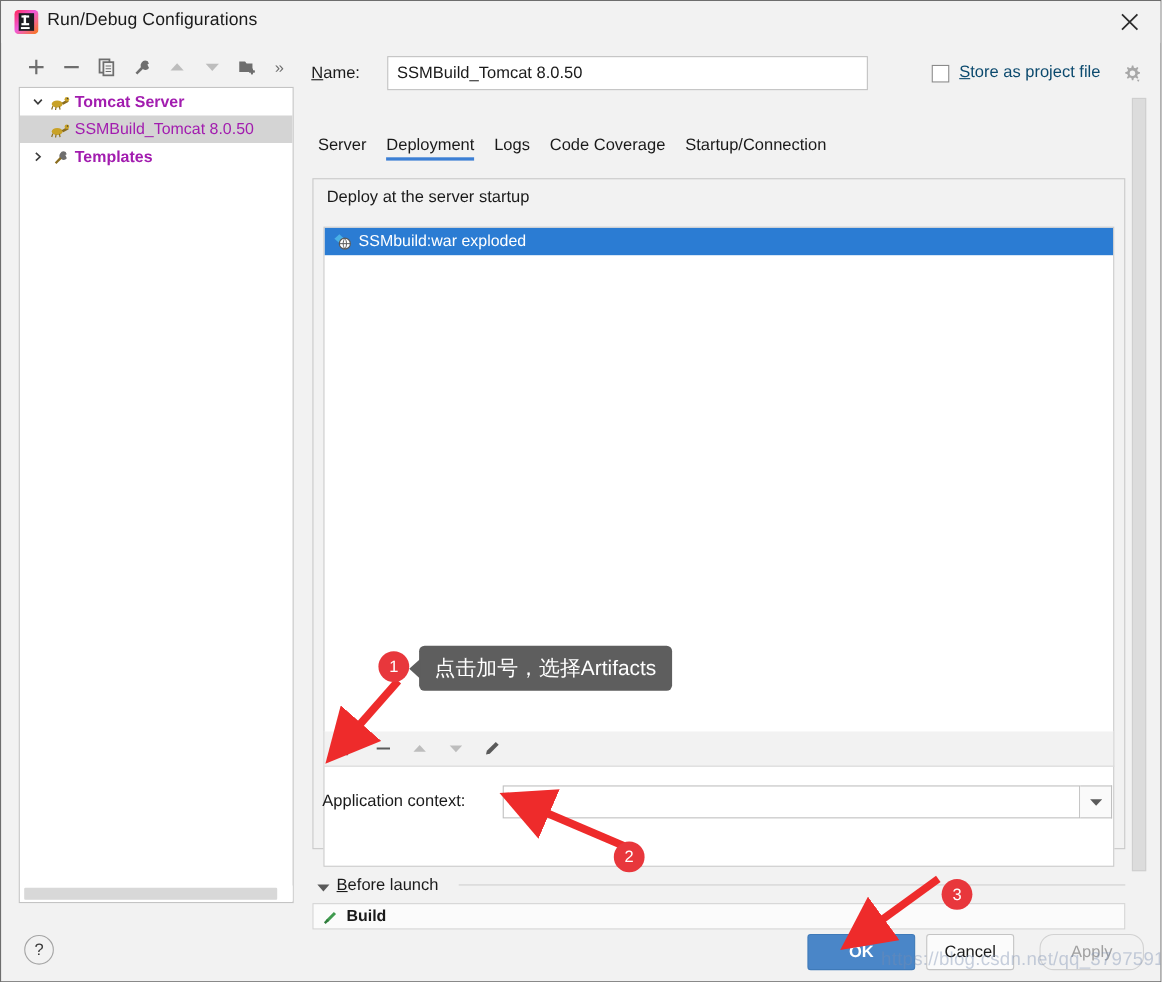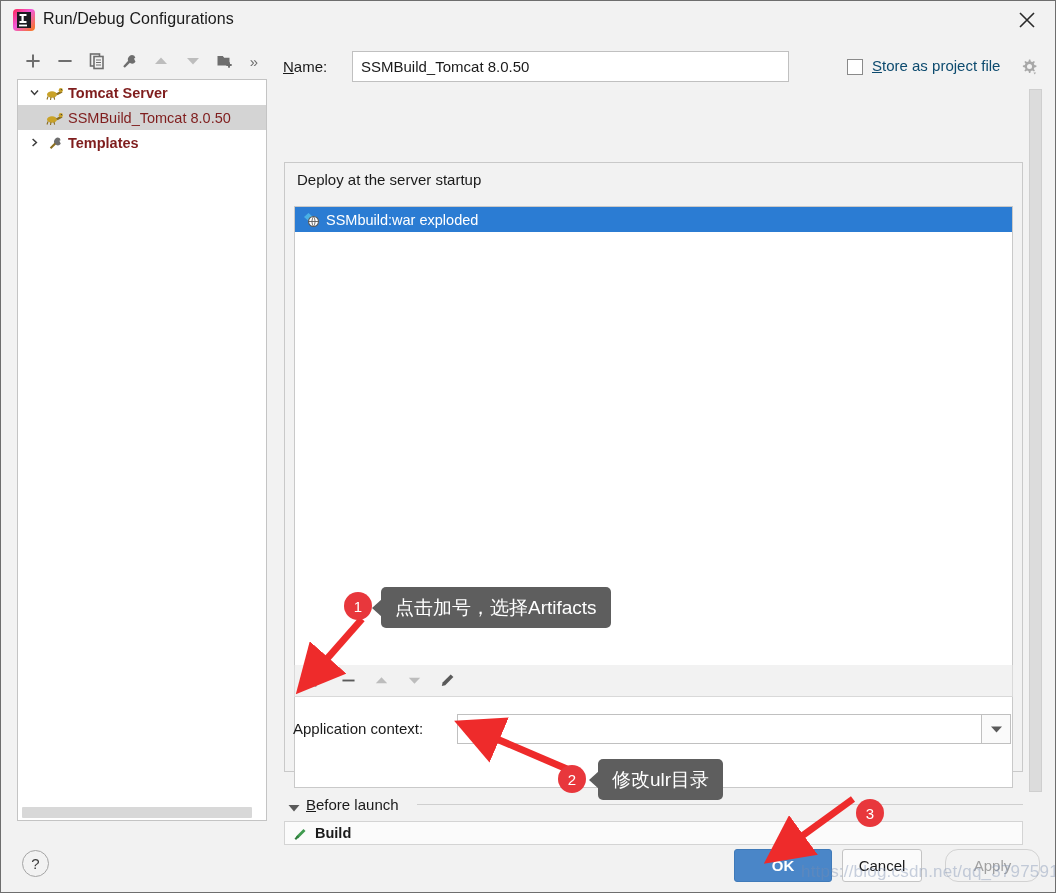--- a/index.html
+++ b/index.html
@@ -54,21 +54,21 @@
 
   
   #tree-panel {
     position: absolute; left: 16px; top: 78px; width: 250px; height: 742px;
     background: #ffffff; border: 1px solid #c4c4c4;
     overflow: hidden;
   }
   .tree-row {
     position: relative; height: 25px;
     display: flex; align-items: center;
-    font-size: 14.5px; color: #7f1d1d;
+    font-size: 14.5px; color: #a21caf;
     cursor: pointer; white-space: nowrap;
   }
   .tree-row.selected { background: #d4d4d4; }
   .tw {
     width: 22px; height: 25px; display: flex; align-items: center; justify-content: center;
     flex: 0 0 22px;
   }
   .tw svg { display: block; }
   .tree-ico { width: 20px; height: 20px; flex: 0 0 20px; display:flex; align-items:center; justify-content:center; }
   .tree-label { margin-left: 3px; }
@@ -385,20 +385,27 @@
   <div id="store-check"></div>
   <div id="store-label"><u>S</u>tore as project file</div>
   <div id="gear-icon">
     <svg width="19" height="19" viewBox="0 0 19 19">
       <path d="M9 1.5 l1.3 0 0.5 2.0 1.5 0.6 1.7-1.1 0.9 0.9 -1.1 1.7 0.6 1.5 2.0 0.5 0 1.3 -2.0 0.5 -0.6 1.5 1.1 1.7 -0.9 0.9 -1.7-1.1 -1.5 0.6 -0.5 2.0 -1.3 0 -0.5-2.0 -1.5-0.6 -1.7 1.1 -0.9-0.9 1.1-1.7 -0.6-1.5 -2.0-0.5 0-1.3 2.0-0.5 0.6-1.5 -1.1-1.7 0.9-0.9 1.7 1.1 1.5-0.6 z" fill="#a8a8a8"></path>
       <circle cx="9.5" cy="8.5" r="2.5" fill="#f2f2f2"></circle>
       <path d="M13.5 14.5 l2.5 0 -1.25 2 z" fill="#a8a8a8"></path>
     </svg>
   </div>
 
+  <div id="tabs">
+    <div class="tab">Server</div>
+    <div class="tab active">Deployment</div>
+    <div class="tab">Logs</div>
+    <div class="tab">Code Coverage</div>
+    <div class="tab">Startup/Connection</div>
+  </div>
 
   <div id="deploy-box"></div>
   <div id="deploy-legend">Deploy at the server startup</div>
 
   <div id="deploy-list">
     <div id="deploy-item">
       <span class="art-ico">
         <svg width="21" height="18" viewBox="0 0 21 18">
           <path d="M6.5 2 L11 6 L6.5 10 L2 6 Z" fill="#49b1e6"></path>
           <circle cx="11.5" cy="10.5" r="5" fill="#ffffff" stroke="#5a5a5a" stroke-width="1.1"></circle>
@@ -485,21 +492,17 @@
 
     <line x1="852" y1="798" x2="790" y2="843" stroke="#ee2b2b" stroke-width="7" marker-end="url(#ah)"></line>
   </svg>
 
   <div class="callout" style="left:380px; top:586px; height:41px;">
     <span class="tail"></span>
     <span>点击加号，选择Artifacts</span>
   </div>
   <div class="badge" style="left:343px; top:591px;">1</div>
 
-  <div class="callout" style="left:597px; top:758px; height:41px;">
-    <span class="tail"></span>
-    <span>修改ulr目录</span>
-  </div>
   <div class="badge" style="left:557px; top:764px;">2</div>
 
   <div class="badge" style="left:855px; top:798px;">3</div>
 
 </div>
 
 </body></html>

